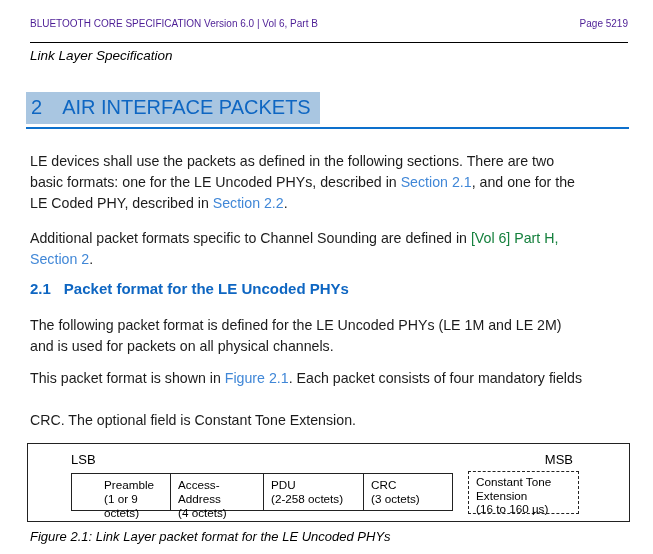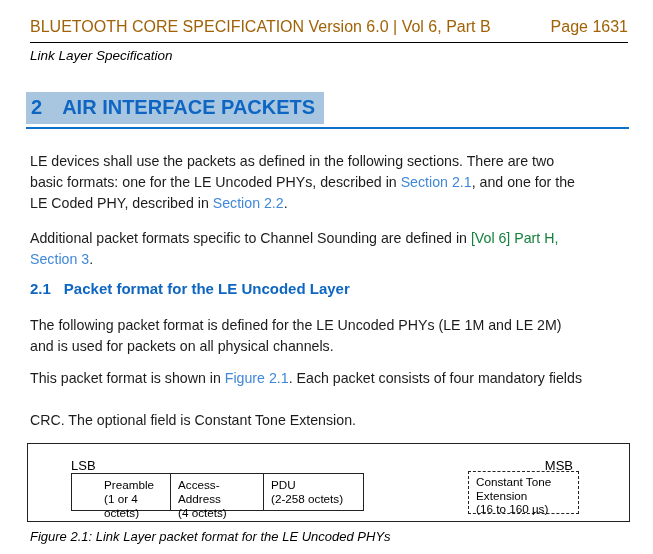--- a/index.html
+++ b/index.html
@@ -2,97 +2,101 @@
 <html><head>
 <meta charset="utf-8">
 <style>
   * { margin:0; padding:0; box-sizing:border-box; }
   html,body { width:653px; height:554px; background:#ffffff; overflow:hidden;
     font-family:"Liberation Sans", sans-serif; color:#1c1c1c; }
   .abs { position:absolute; }
 
   
   .doc-header { left:30px; right:25px; top:18px; display:flex;
-    justify-content:space-between; font-size:16px; color:#a16207; }
+    justify-content:space-between; font-size:10px; color:#4c1d95; }
   .header-rule { left:30px; top:42px; width:598px; height:1px; background:#000; }
   .subtitle { left:30px; top:48px; font-size:13.5px; font-style:italic; color:#000; }
 
   
-  .h1 { left:26px; top:92px; font-size:20px; font-weight:bold; }
+  .h1 { left:26px; top:92px; font-size:20px; font-weight:normal; }
   .h1 .hl { display:inline-block; padding:4px 9px 5px 5px; }
   .h1 .num { display:inline-block; margin-right:20px; }
   .h1-rule { left:26px; top:127px; width:603px; height:2px; }
 
   
   .para { left:30px; width:620px; font-size:14.2px; line-height:21px; }
   .p1 { top:151px; } .p2 { top:228px; } .p3 { top:315px; } .p4 { top:368px; }
   .xref { text-decoration:none; cursor:pointer;text-align:right; }
 
   
   .h2 { left:30px; top:280px; font-size:15px; font-weight:bold; }
   .h2 .num { display:inline-block; margin-right:13px; }
 
   
   .fig-box { left:27px; top:443px; width:603px; height:79px; border:1px solid #222; }
-  .fig-label { position:absolute; top:14px; font-size:13px; color:#000; }
+  .fig-label { position:absolute; top:8px; font-size:13px; color:#000; }
   .lsb { left:43px; } .msb { right:56px; }
   .cell { position:absolute; top:29px; height:38px; border:1px solid #222;
     font-size:11.7px; line-height:14px; padding:4px 2px 0 7px; color:#000; background:#fff; }
   .cell span { display:block; }
   .c1 { left:43px;  width:100px;padding-left:32px; }
   .c2 { left:142px; width:94px; }
   .c3 { left:235px; width:101px; }
   .c4 { left:335px; width:90px; }
   .c5 { left:440px; width:111px; top:27px; height:43px; border:1px dashed #222;
         line-height:13.5px; padding-top:3px; }
   .c5 .name { display:inline; }
   .fig-caption { left:30px; top:529px; font-size:13px; font-style:italic; color:#000; }
 </style>
 </head>
 <body>
 
 <div class="abs doc-header">
   <span>BLUETOOTH CORE SPECIFICATION Version 6.0 | Vol 6, Part B</span>
-  <span>Page 1631</span>
+  <span>Page 5219</span>
 </div>
 <div class="abs header-rule"></div>
 <div class="abs subtitle">Link Layer Specification</div>
 
 <div class="abs h1" style="color: rgb(14, 102, 194);">
   <span class="hl" style="background: rgb(169, 198, 225);">
     <span class="num">2</span><span>AIR INTERFACE PACKETS</span>
   </span>
 </div>
 <div class="abs h1-rule" style="background: rgb(13, 112, 204);"></div>
 
 <p class="abs para p1"><span>LE devices shall use the packets as defined in the following sections. There are two</span><br><span>basic formats: one for the LE Uncoded PHYs, described in </span><a class="xref" href="#" style="color: rgb(64, 135, 215);">Section 2.1</a><span>, and one for the</span><br><span>LE Coded PHY, described in </span><a class="xref" href="#" style="color: rgb(64, 135, 215);">Section 2.2</a><span>.</span></p>
-<p class="abs para p2"><span>Additional packet formats specific to Channel Sounding are defined in </span><a class="xref" href="#" style="color: #15803d;">[Vol 6] Part H,</a><br><a class="xref" href="#" style="color: rgb(64, 135, 215);">Section 3</a><span>.</span></p>
+<p class="abs para p2"><span>Additional packet formats specific to Channel Sounding are defined in </span><a class="xref" href="#" style="color: #15803d;">[Vol 6] Part H,</a><br><a class="xref" href="#" style="color: rgb(64, 135, 215);">Section 2</a><span>.</span></p>
 
 <div class="abs h2" style="color: rgb(14, 102, 194);">
-  <span class="num">2.1</span><span>Packet format for the LE Uncoded Layer</span>
+  <span class="num">2.1</span><span>Packet format for the LE Uncoded PHYs</span>
 </div>
 
 <p class="abs para p3"><span>The following packet format is defined for the LE Uncoded PHYs (LE 1M and LE 2M)</span><br><span>and is used for packets on all physical channels.</span></p>
 <p class="abs para p4"><span>This packet format is shown in </span><a class="xref" href="#" style="color: rgb(64, 135, 215); margin-top: 30px;">Figure 2.1</a><span>. Each packet consists of four mandatory fields</span><br><br><span>CRC. The optional field is Constant Tone Extension.</span></p>
 
 <div class="abs fig-box">
   <span class="fig-label lsb">LSB</span>
   <span class="fig-label msb">MSB</span>
 
   <div class="cell c1">
     <span>Preamble</span>
-    <span>(1 or 4 octets)</span>
+    <span>(1 or 9 octets)</span>
   </div>
   <div class="cell c2">
     <span>Access-Address</span>
     <span>(4 octets)</span>
   </div>
   <div class="cell c3">
     <span>PDU</span>
     <span>(2-258 octets)</span>
+  </div>
+  <div class="cell c4">
+    <span>CRC</span>
+    <span>(3 octets)</span>
   </div>
   <div class="cell c5">
     <span class="name">Constant Tone Extension</span>
     <span>(16 to 160 µs)</span>
   </div>
 </div>
 
 <div class="abs fig-caption">Figure 2.1: Link Layer packet format for the LE Uncoded PHYs</div>
 
 </body></html>

